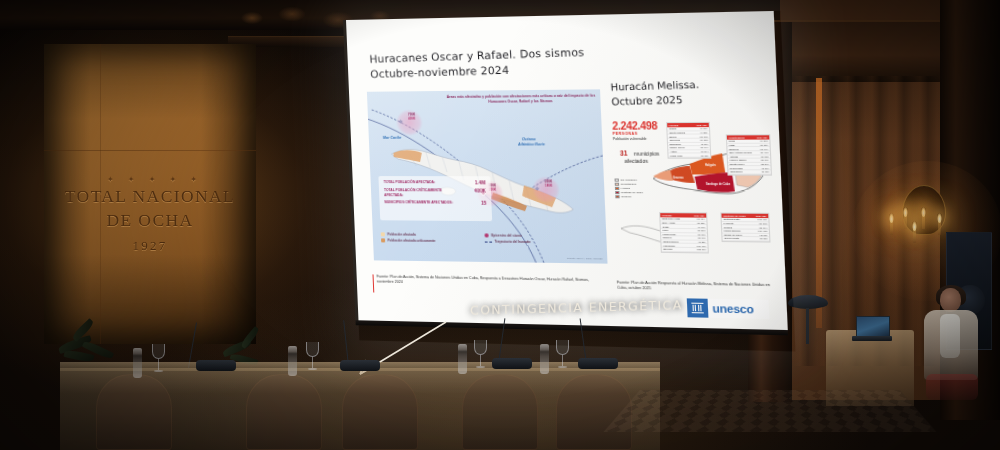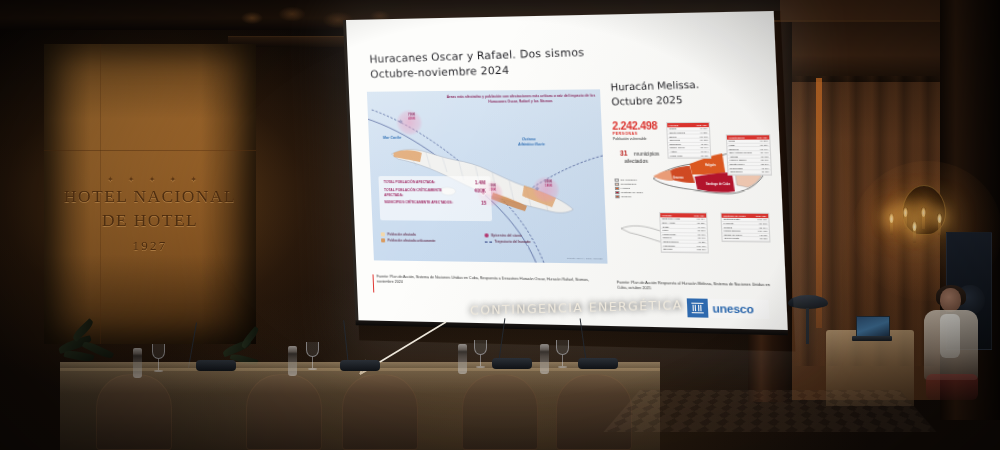--- a/index.html
+++ b/index.html
@@ -339,22 +339,22 @@
 
   <div class="stars">
     <span>✦</span>
       <span>✦</span>
       <span>✦</span>
       <span>✦</span>
       <span>✦</span>
   </div>
 
   <div class="plaque-text">
-    <div class="pt-1">HOTEL NACIONAL</div>
-    <div class="pt-2">DE HOTEL</div>
+    <div class="pt-1">TOTAL NACIONAL</div>
+    <div class="pt-2">DE OCHA</div>
     <div class="pt-3">1927</div>
   </div>
 
   <div class="right-wall"></div>
   <div class="valance"></div>
   <div class="curtain-folds"></div>
   <div class="curtain-stripe"></div>
   <div class="curtain-l"></div>
   <div class="curtain-r"></div>
 

